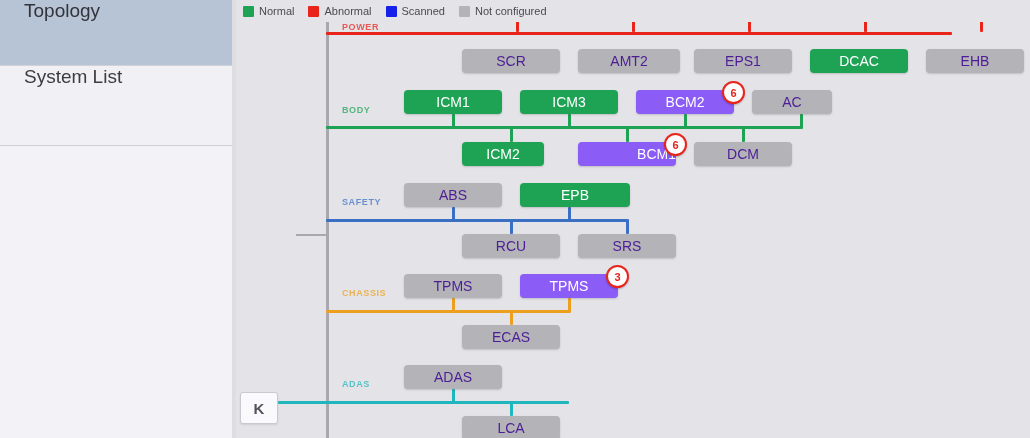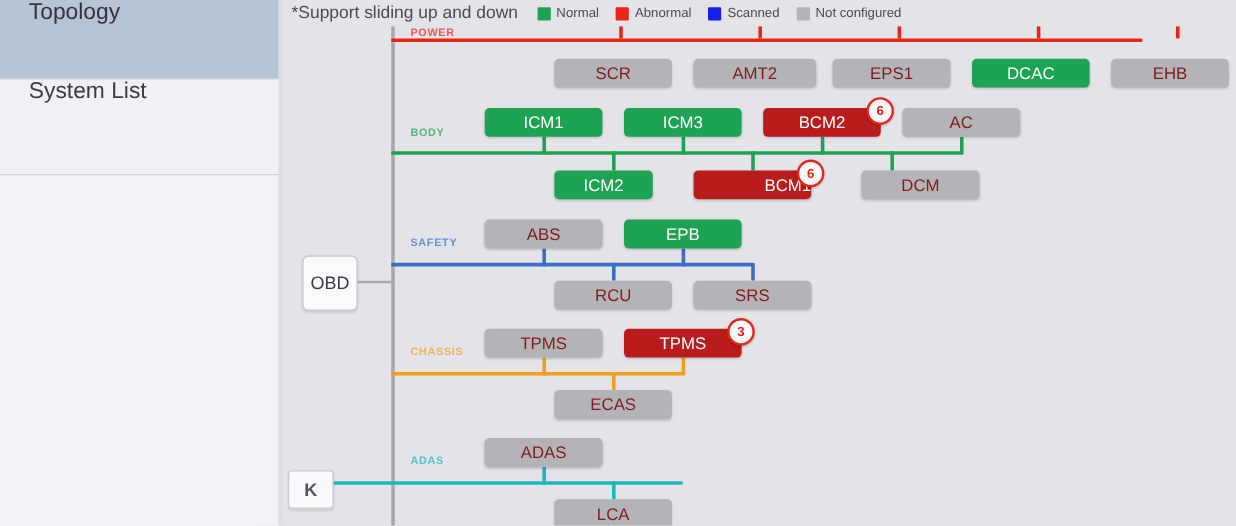--- a/index.html
+++ b/index.html
@@ -73,23 +73,23 @@
     opacity:.72;white-space:nowrap;
   }
 
   
   .node{
     position:absolute;height:24px;border-radius:4px;
     display:flex;align-items:center;justify-content:center;
     font-size:14px;white-space:nowrap;
     box-shadow:0 1px 2px rgba(0,0,0,.17);
   }
-  .node.gray{background:#b3b3b8;color:#7f1d1d;}
+  .node.gray{background:#b3b3b8;color:#4c1d95;}
   .node.green{background:#1ea355;color:#ffffff;}
-  .node.red{background:#b91c1c;color:#ffffff;}
+  .node.red{background:#8b5cf6;color:#ffffff;}
   .badge{
     position:absolute;width:19px;height:19px;border-radius:50%;
     background:#fdfdfd;border:2px solid #e8241b;color:#e8241b;
     font-size:11px;font-weight:700;
     display:flex;align-items:center;justify-content:center;
     box-shadow:0 1px 2px rgba(0,0,0,.22);
   }
 </style>
 </head>
 <body>
@@ -106,23 +106,20 @@
     <div id="side-rest"></div>
   </div>
   <div id="side-edge"></div>
 
   <div id="canvas">
 
     <div id="topo">
       <div id="trunk"></div>
       <div id="obd-stub"></div>
 
-      <div id="obd">
-        <span>OBD</span>
-      </div>
 
       <div id="collapse">
         <span>K</span>
       </div>
 
       <div id="lines">
           <div class="bus" style="left: 90px; top: 32px; width: 626px; background: rgb(232, 36, 27);"></div>
           <div class="drop" style="left: 274px; top: 73px; background: rgb(232, 36, 27);"></div>
           <div class="drop" style="left: 390px; top: 73px; background: rgb(232, 36, 27);"></div>
           <div class="drop" style="left: 506px; top: 73px; background: rgb(232, 36, 27);"></div>
@@ -180,37 +177,37 @@
           <div class="node green" style="left: 168px; top: 90px; width: 98px;">
             <span>ICM1</span>
           </div>
           <div class="node green" style="left: 284px; top: 90px; width: 98px;">
             <span>ICM3</span>
           </div>
           <div class="node red" style="left: 400px; top: 90px; width: 98px;">
             <span>BCM2</span>
           </div>
           <div class="badge" style="left: 486px; top: 81px;">6</div>
-          <div class="node gray" style="left: 516px; top: 90px; width: 98px;">
+          <div class="node gray" style="left: 516px; top: 90px; width: 80px;">
             <span>AC</span>
           </div>
           <div class="node green" style="left: 226px; top: 142px; width: 82px;">
             <span>ICM2</span>
           </div>
           <div class="node red" style="left: 342px; top: 142px; width: 98px; justify-content: flex-end;">
             <span>BCM1</span>
           </div>
           <div class="badge" style="left: 428px; top: 133px;">6</div>
-          <div class="node gray" style="left: 482px; top: 142px; width: 98px;">
+          <div class="node gray" style="left: 458px; top: 142px; width: 98px;">
             <span>DCM</span>
           </div>
           <div class="node gray" style="left: 168px; top: 183px; width: 98px;">
             <span>ABS</span>
           </div>
-          <div class="node green" style="left: 284px; top: 183px; width: 98px;">
+          <div class="node green" style="left: 284px; top: 183px; width: 110px;">
             <span>EPB</span>
           </div>
           <div class="node gray" style="left: 226px; top: 234px; width: 98px;">
             <span>RCU</span>
           </div>
           <div class="node gray" style="left: 342px; top: 234px; width: 98px;">
             <span>SRS</span>
           </div>
           <div class="node gray" style="left: 168px; top: 274px; width: 98px;">
             <span>TPMS</span>
@@ -225,21 +222,20 @@
           <div class="node gray" style="left: 168px; top: 365px; width: 98px;">
             <span>ADAS</span>
           </div>
           <div class="node gray" style="left: 226px; top: 416px; width: 98px;">
             <span>LCA</span>
           </div>
         </div>
     </div>
 
     <div id="legend">
-      <span class="hint">*Support sliding up and down</span>
       <span class="lg">
         <span class="sw" style="background: rgb(30, 163, 85);"></span>
         <span class="tx">Normal</span>
       </span>
       <span class="lg">
         <span class="sw" style="background: rgb(232, 36, 27);"></span>
         <span class="tx">Abnormal</span>
       </span>
       <span class="lg">
         <span class="sw" style="background: rgb(21, 32, 232);"></span>

